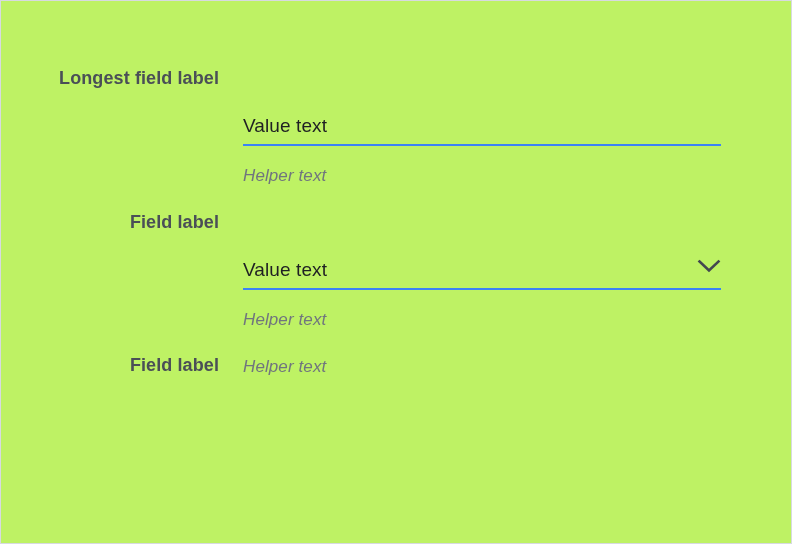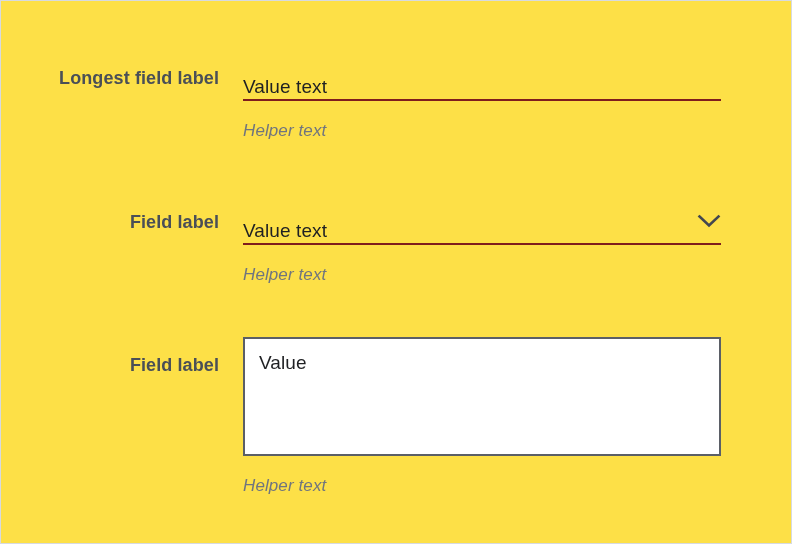--- a/index.html
+++ b/index.html
@@ -6,21 +6,21 @@
   html, body {
     margin: 0;
     padding: 0;
     background: #ffffff;
   }
 
   .screen {
     position: relative;
     width: 792px;
     height: 544px;
-    background: #fde047;
+    background: #bef264;
     box-sizing: border-box;
     border: 1px solid #d7dae0;
     overflow: hidden;
     font-family: "Liberation Sans", sans-serif;
     text-decoration: underline;
     -webkit-font-smoothing: antialiased;
   }
 
   
   .field {
@@ -43,24 +43,25 @@
 
   .field-control {
     width: 478px;
     position: relative;
   }
 
   
   .input-line {
     position: relative;
     height: 38px;
-    border-bottom: 2px solid #7f1d1d;
+    border-bottom: 2px solid #3b82f6;
     box-sizing: border-box;
     display: flex;
-    align-items: flex-end;
+    align-items: center;
+    margin-top: 45px;
   }
 
   .input-value {
     font-size: 19px;
     color: #1f2023;
     line-height: 24px;
     font-weight: 400;
     letter-spacing: 0.1px;
   }
 
@@ -145,20 +146,17 @@
         </span>
       </div>
       <div class="helper-text">Helper text</div>
     </div>
   </div>
 
   <div class="field" id="group-3">
     <div class="field-label">Field label</div>
 
     <div class="field-control">
-      <div class="textarea-box">
-        <span class="textarea-value">Value</span>
-      </div>
       <div class="helper-text">Helper text</div>
     </div>
   </div>
 
 </div>
 
 </body></html>

